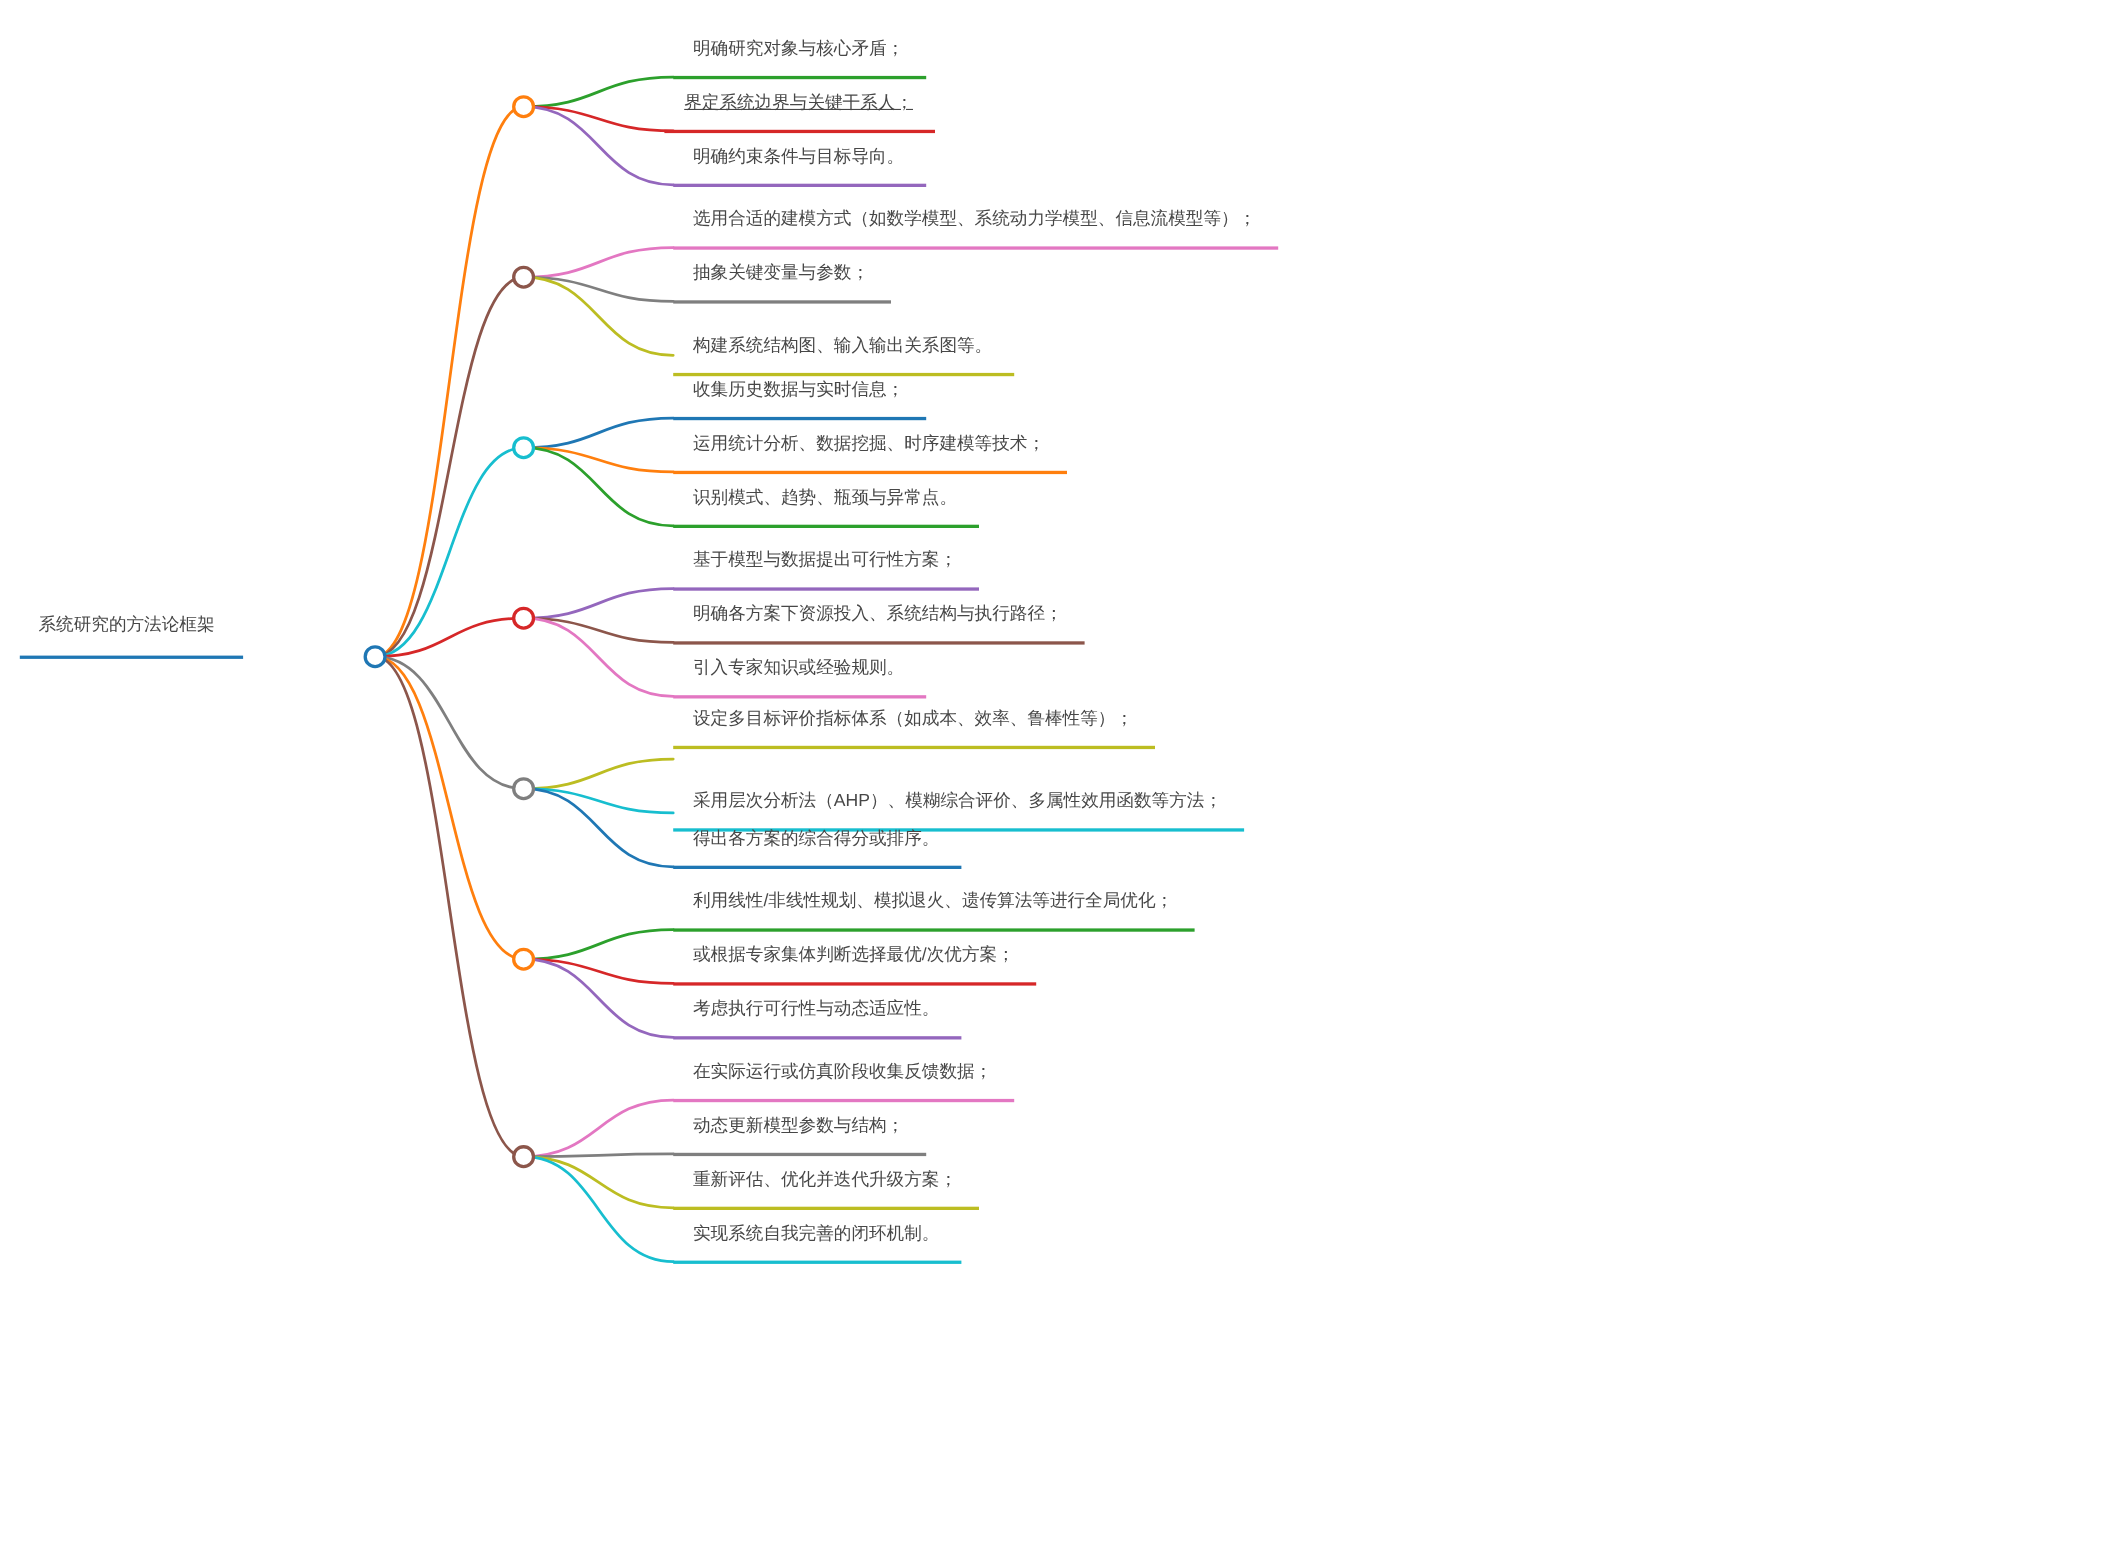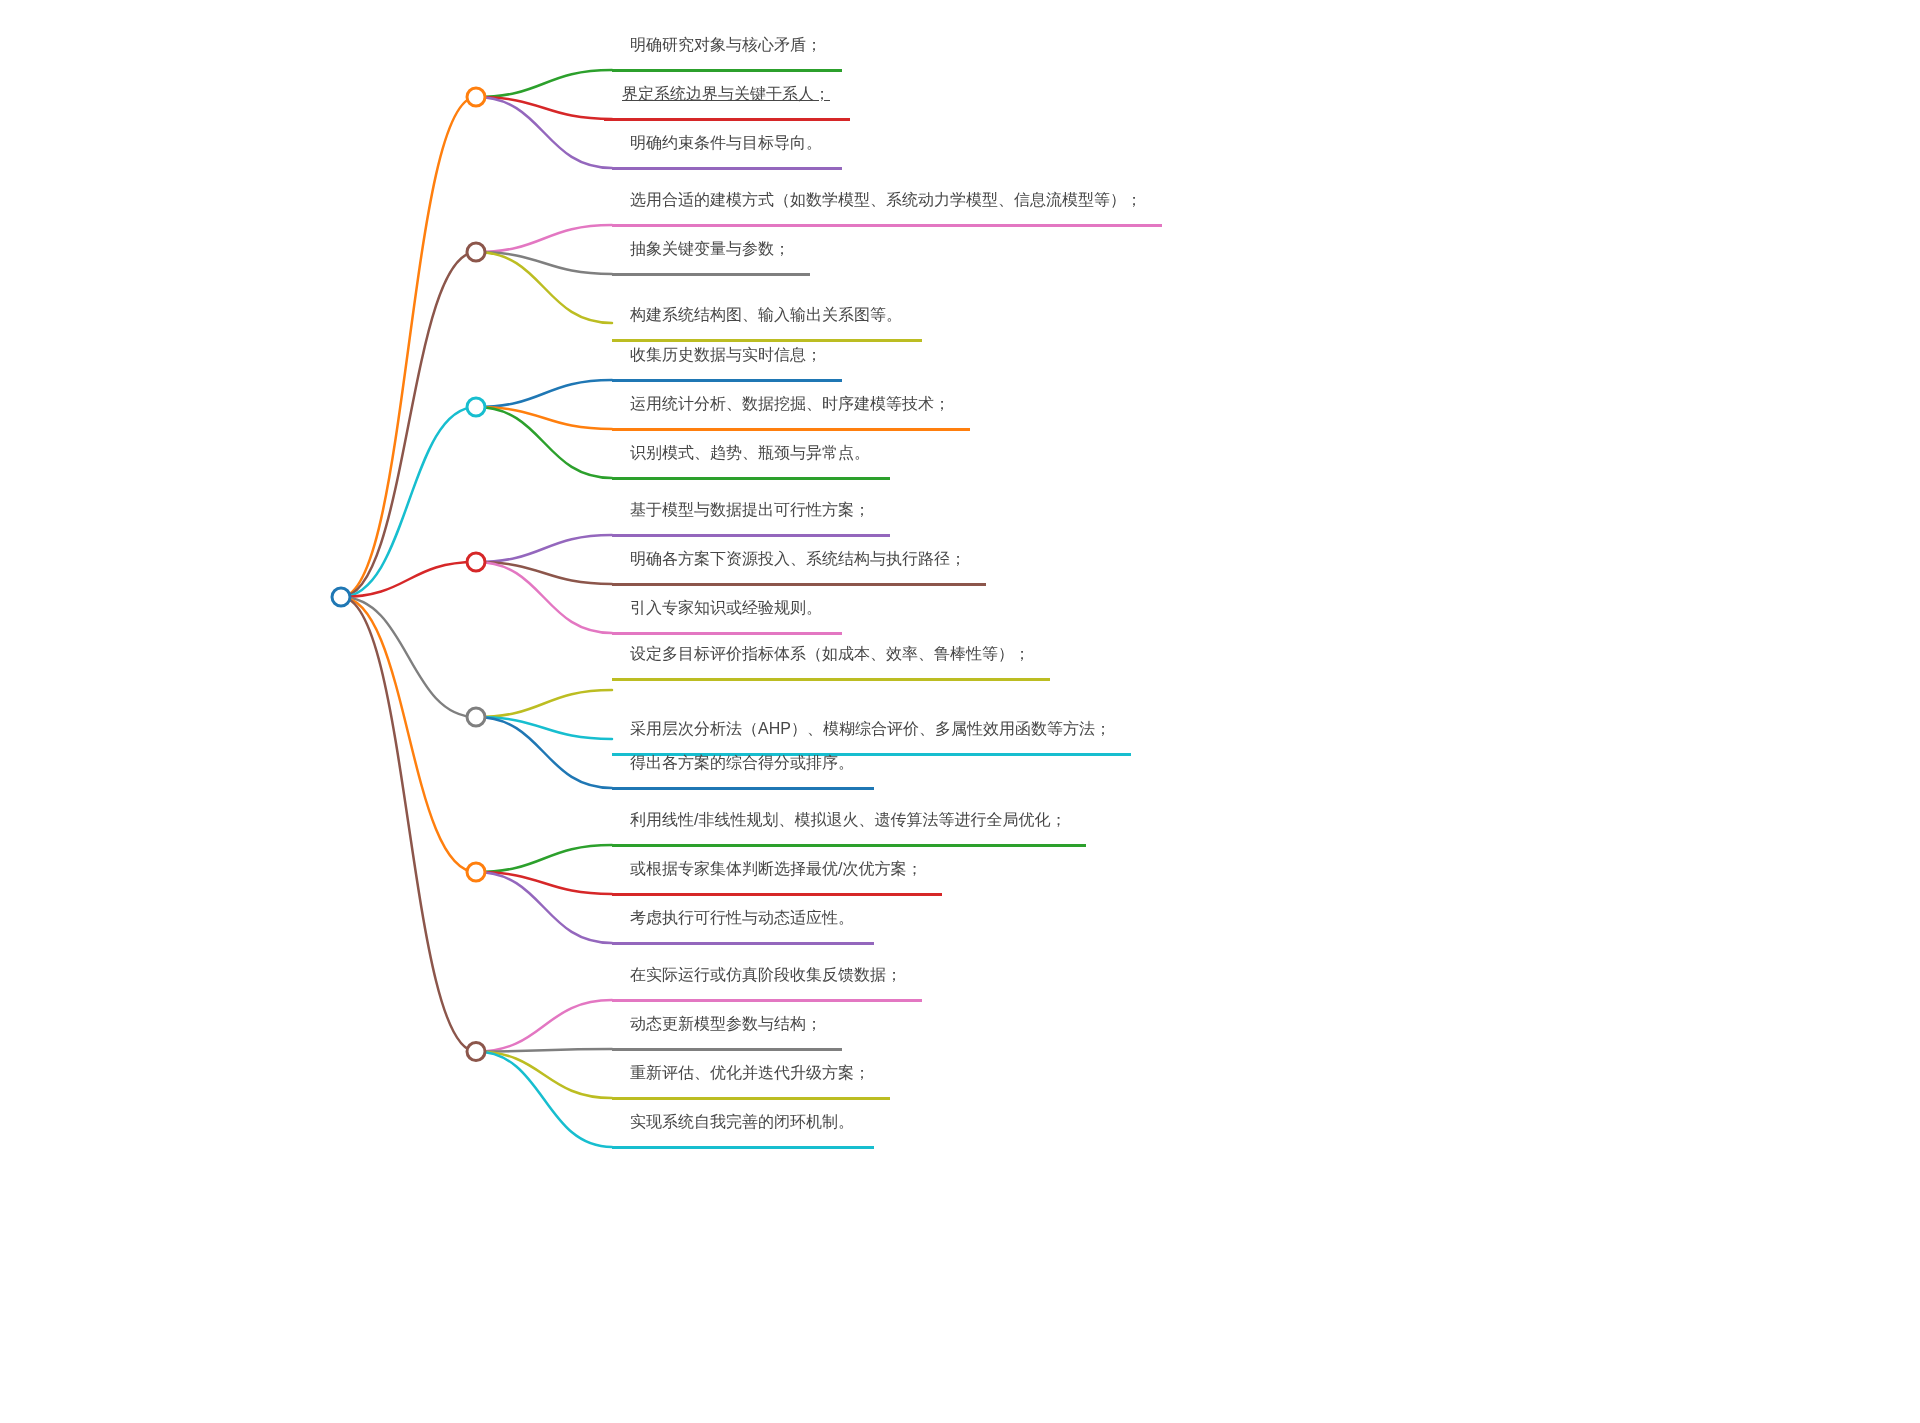--- a/index.html
+++ b/index.html
@@ -80,20 +80,21 @@
       <path d="M 476 1051.5 C 544 1051.5, 544 1147, 612 1147" stroke="#17becf"></path>
       <circle cx="476" cy="97" r="9" stroke="#ff7f0e"></circle>
       <circle cx="476" cy="252" r="9" stroke="#8c564b"></circle>
       <circle cx="476" cy="407" r="9" stroke="#17becf"></circle>
       <circle cx="476" cy="562" r="9" stroke="#d62728"></circle>
       <circle cx="476" cy="717" r="9" stroke="#7f7f7f"></circle>
       <circle cx="476" cy="872" r="9" stroke="#ff7f0e"></circle>
       <circle cx="476" cy="1051.5" r="9" stroke="#8c564b"></circle>
       <circle cx="341" cy="597" r="9" stroke="#1f77b4"></circle>
     </svg>
+  <div id="root-node" class="node root" style="left: 18px; top: 550px; border-bottom-color: rgb(31, 119, 180);">系统研究的方法论框架</div>
   <div id="nodes">
       <div class="node leaf" style="left: 612px; top: 27px; border-bottom-color: rgb(44, 160, 44);">明确研究对象与核心矛盾；</div>
       <div class="node leaf" style="left: 604px; top: 76px; border-bottom-color: rgb(214, 39, 40); text-decoration: underline;">界定系统边界与关键干系人；</div>
       <div class="node leaf" style="left: 612px; top: 125px; border-bottom-color: rgb(148, 103, 189);">明确约束条件与目标导向。</div>
       <div class="node leaf" style="left: 612px; top: 182px; border-bottom-color: rgb(227, 119, 194);">选用合适的建模方式（如数学模型、系统动力学模型、信息流模型等）；</div>
       <div class="node leaf" style="left: 612px; top: 231px; border-bottom-color: rgb(127, 127, 127);">抽象关键变量与参数；</div>
       <div class="node leaf" style="left: 612px; top: 271px; border-bottom-color: rgb(188, 189, 34); margin-top: 26px;">构建系统结构图、输入输出关系图等。</div>
       <div class="node leaf" style="left: 612px; top: 337px; border-bottom-color: rgb(31, 119, 180);">收集历史数据与实时信息；</div>
       <div class="node leaf" style="left: 612px; top: 386px; border-bottom-color: rgb(255, 127, 14);">运用统计分析、数据挖掘、时序建模等技术；</div>
       <div class="node leaf" style="left: 612px; top: 435px; border-bottom-color: rgb(44, 160, 44);">识别模式、趋势、瓶颈与异常点。</div>

